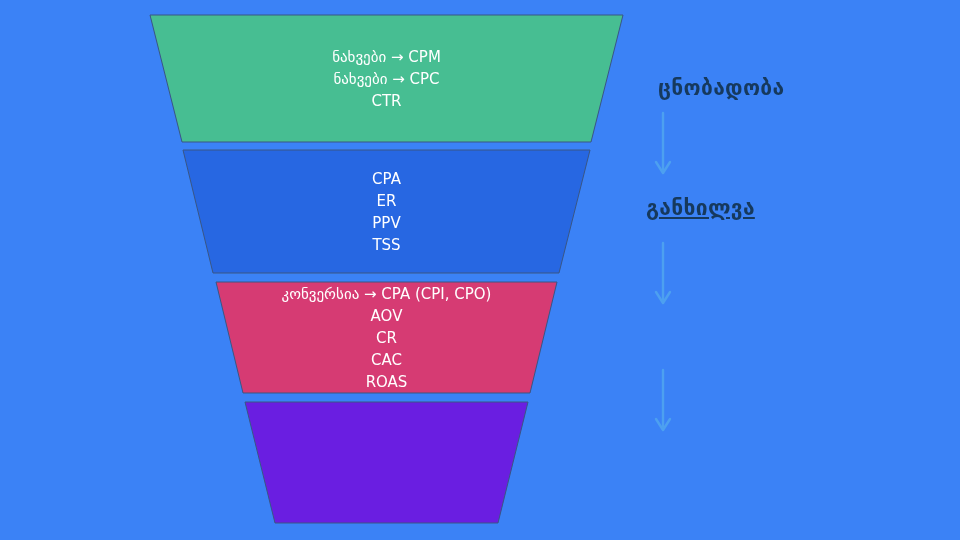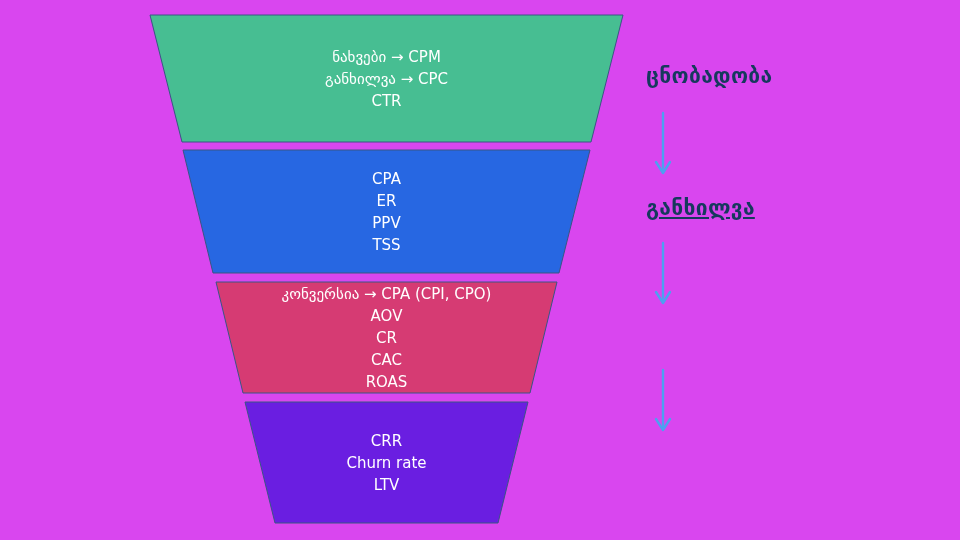--- a/index.html
+++ b/index.html
@@ -5,21 +5,21 @@
   html, body {
     margin: 0;
     padding: 0;
     background: #ffffff;
     font-family: "DejaVu Sans", "Liberation Sans", sans-serif;
   }
   .canvas {
     position: relative;
     width: 960px;
     height: 540px;
-    background: #d946ef;
+    background: #3b82f6;
     overflow: hidden;
   }
   .funnel-svg {
     position: absolute;
     left: 0;
     top: 0;
   }
   .funnel-svg polygon {
     stroke: #3a5684;
     stroke-width: 1;
@@ -55,46 +55,41 @@
 
   <svg class="funnel-svg" width="960" height="540" viewBox="0 0 960 540">
     <polygon points="150,15 623,15 591,142 182,142" style="fill: rgb(71, 190, 146);"></polygon>
     <polygon points="183,150 590,150 559,273 213,273" style="fill: rgb(39, 103, 226);"></polygon>
     <polygon points="216,282 557,282 530,393 243,393" style="fill: rgb(214, 59, 115);"></polygon>
     <polygon points="245,402 528,402 498,523 275,523" style="fill: rgb(106, 30, 225);"></polygon>
   </svg>
 
   <div class="seg-text" style="left: 150px; top: 15px; width: 473px; height: 127px; color: rgb(255, 255, 255);">
     <div>ნახვები → CPM</div>
-    <div>განხილვა → CPC</div>
+    <div>ნახვები → CPC</div>
     <div>CTR</div>
   </div>
 
   <div class="seg-text" style="left: 183px; top: 150px; width: 407px; height: 123px; color: rgb(255, 255, 255);">
     <div>CPA</div>
     <div>ER</div>
     <div>PPV</div>
     <div>TSS</div>
   </div>
 
   <div class="seg-text" style="left: 216px; top: 282px; width: 341px; height: 111px; color: rgb(255, 255, 255);">
     <div>კონვერსია → CPA (CPI, CPO)</div>
     <div>AOV</div>
     <div>CR</div>
     <div>CAC</div>
     <div>ROAS</div>
   </div>
 
-  <div class="seg-text" style="left: 245px; top: 402px; width: 283px; height: 121px; color: rgb(255, 255, 255);">
-    <div>CRR</div>
-    <div>Churn rate</div>
-    <div>LTV</div>
-  </div>
 
-  <div class="stage-label" style="top: 64px; color: rgb(22, 57, 93);">ცნობადობა</div>
+  <div class="stage-label" style="top: 76px; color: rgb(22, 57, 93); margin-left: 12px;">ცნობადობა</div>
 
   <svg class="arrow" style="left:652px; top:111px;" width="22" height="66" viewBox="0 0 22 66">
     <g fill="none" stroke-width="2.4" stroke-linecap="round" stroke-linejoin="round" style="stroke: rgb(77, 160, 240);">
       <line x1="11" y1="2" x2="11" y2="61"></line>
       <polyline points="4,51 11,62 18,51"></polyline>
     </g>
   </svg>
 
   <div class="stage-label" style="top: 196px; color: rgb(22, 57, 93); text-decoration: underline;">განხილვა</div>
 

